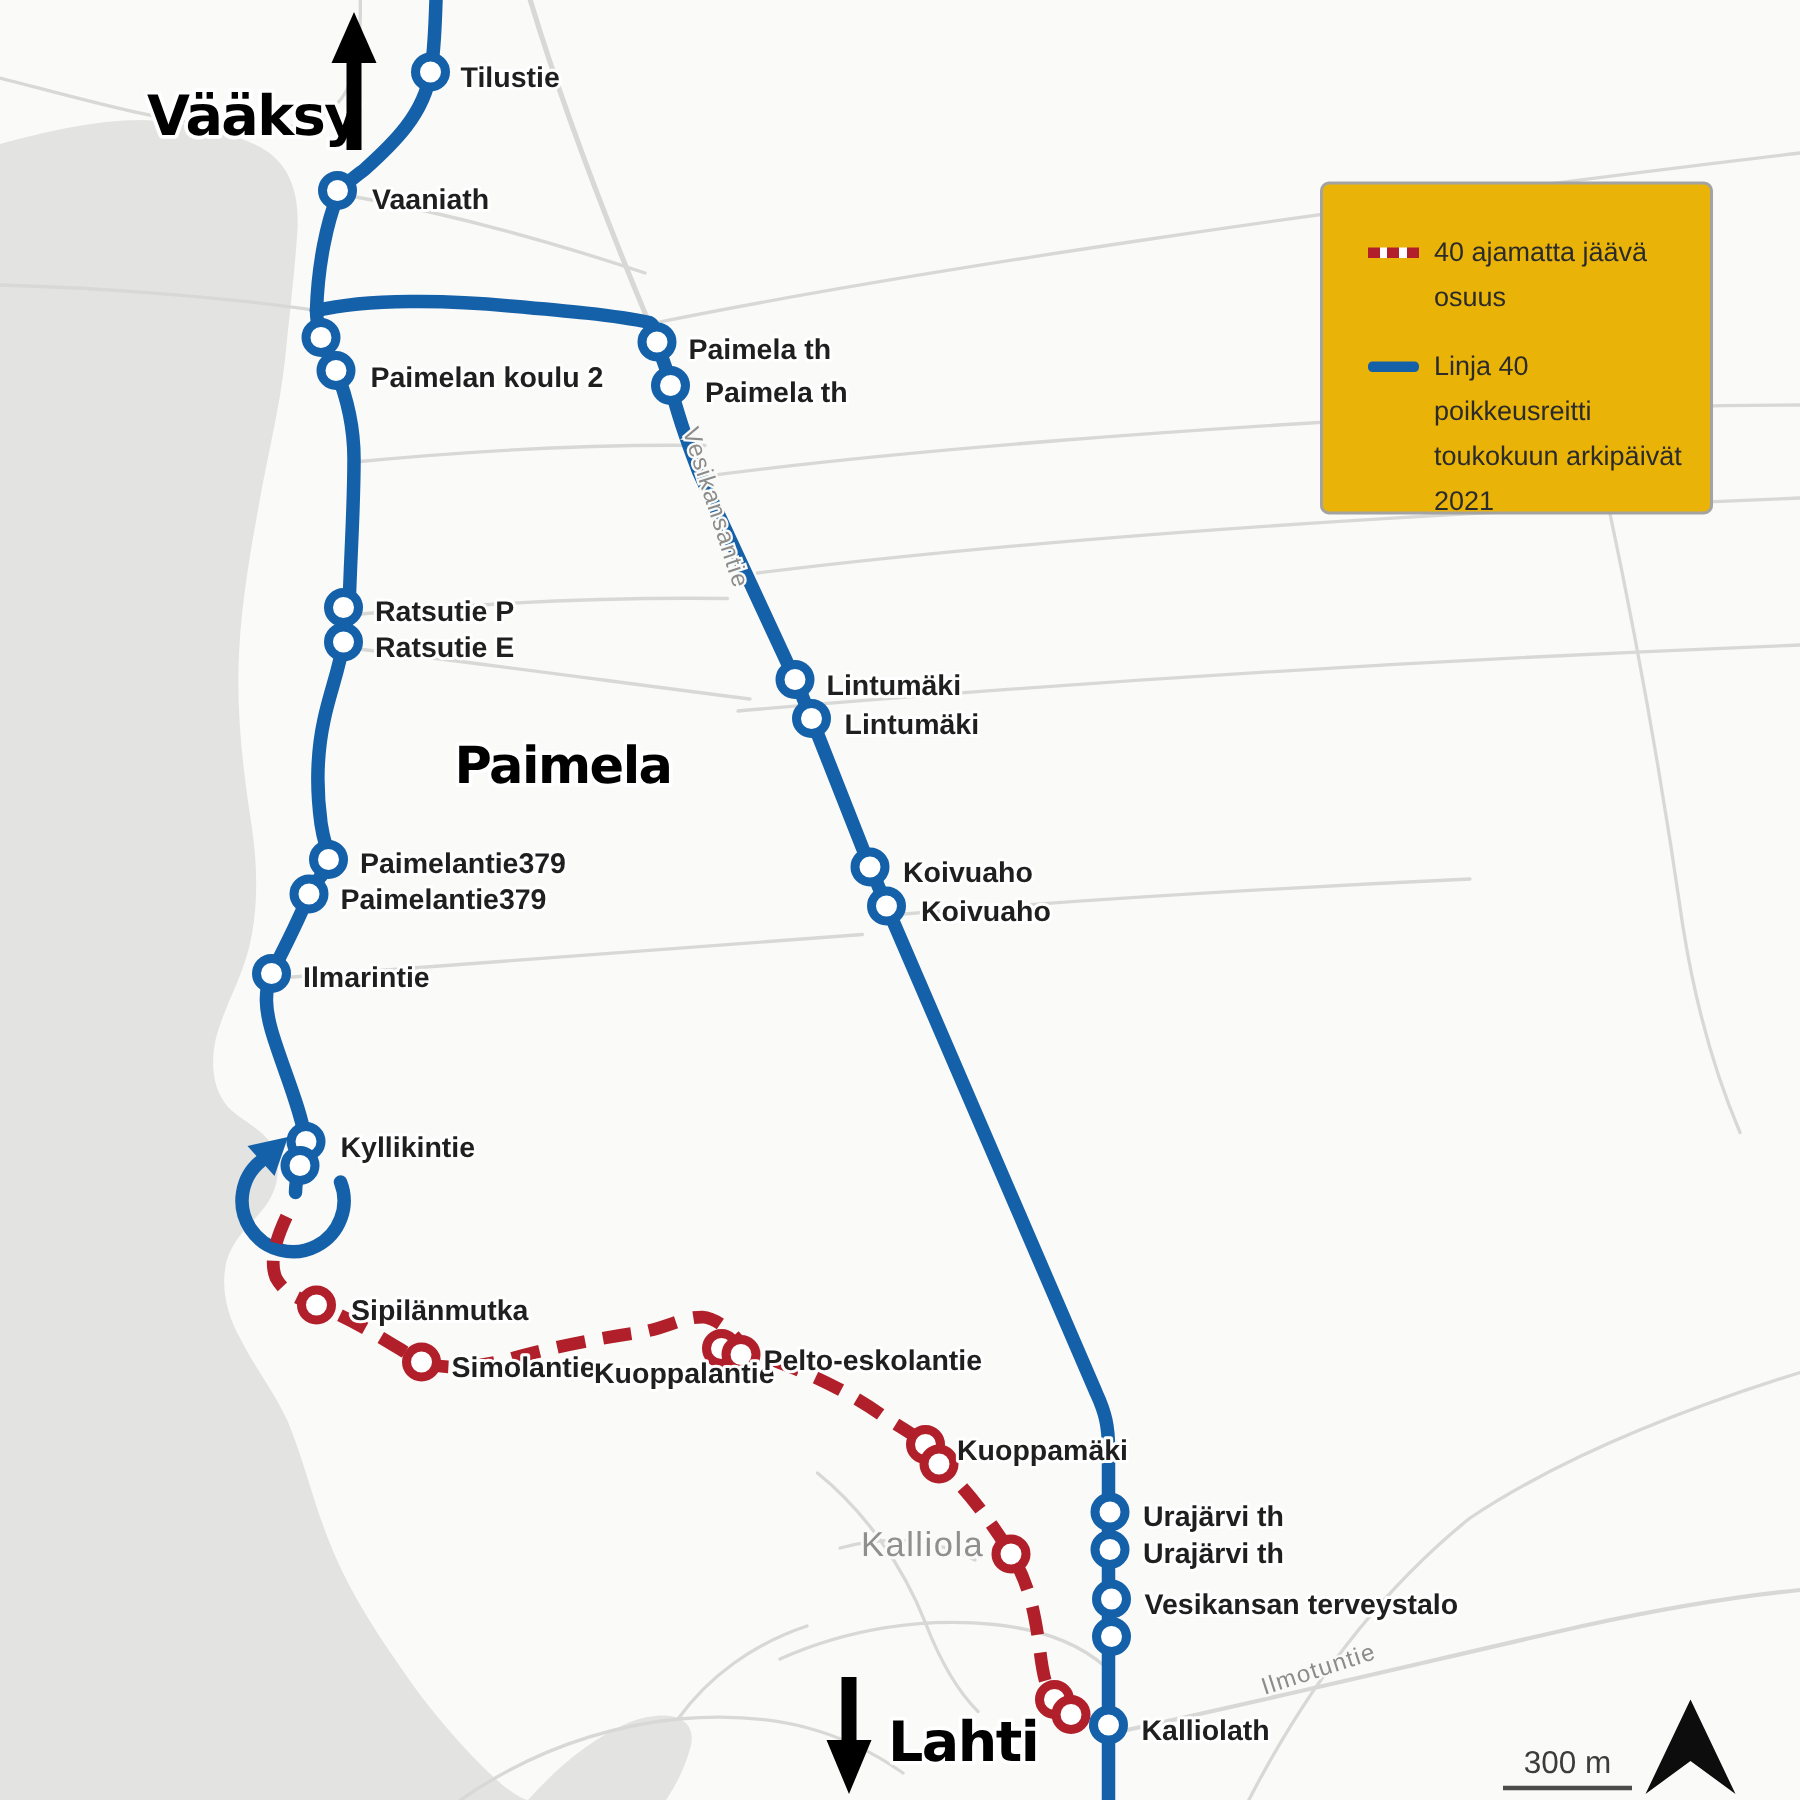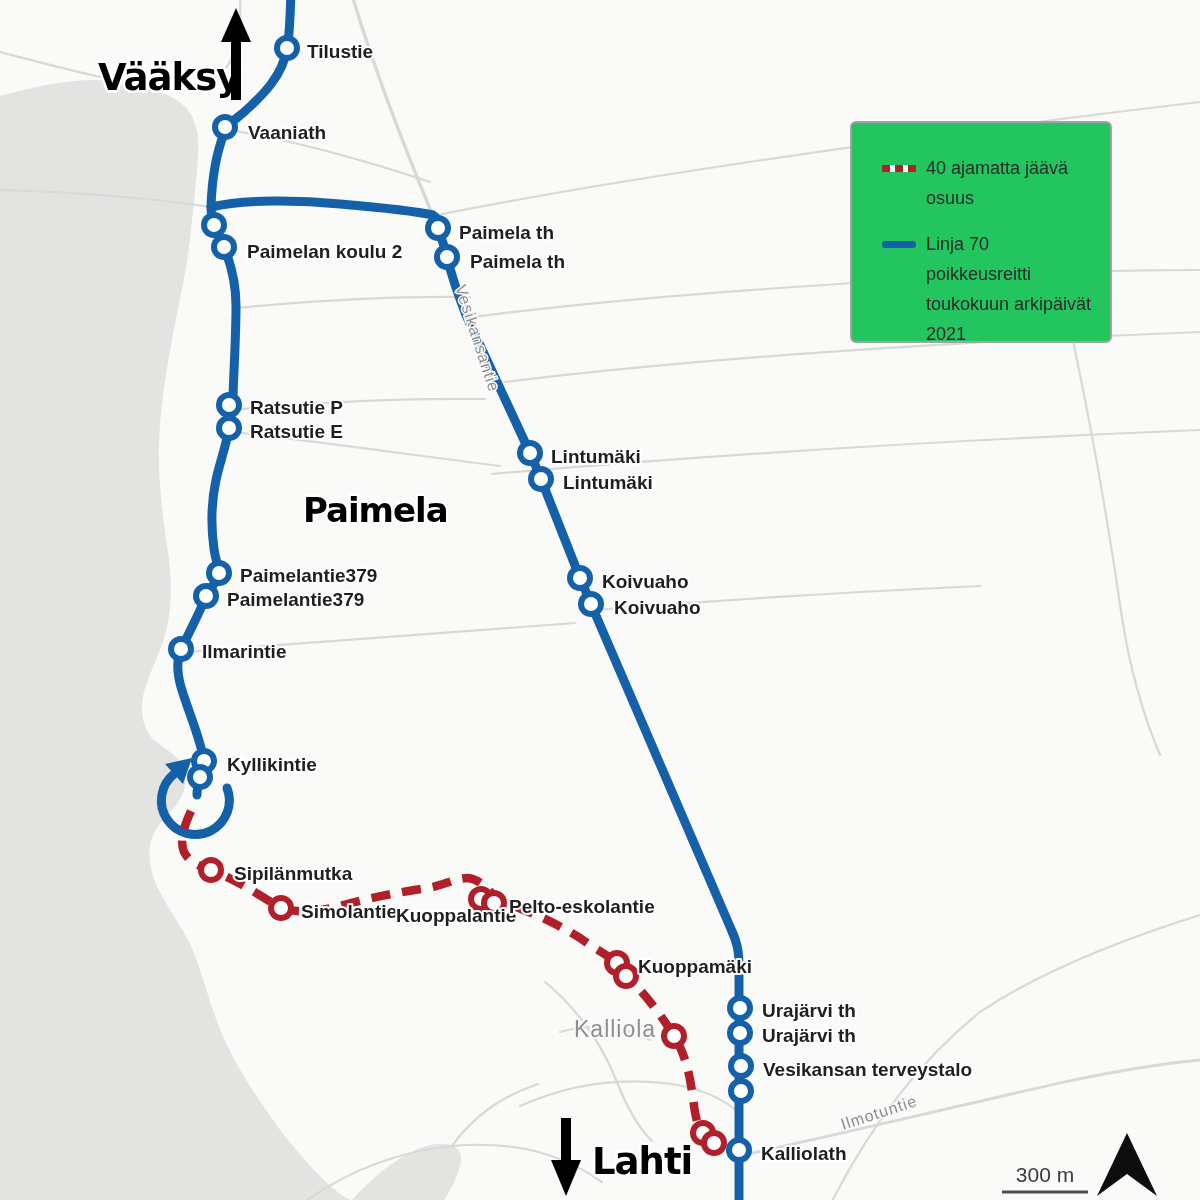--- a/index.html
+++ b/index.html
@@ -32,22 +32,22 @@
   .place-label.mid{font-size:34px;}
   .minor-place{font:400 23px "Liberation Sans",sans-serif;fill:var(--label-gray);letter-spacing:1px;
                stroke:#fafaf8;stroke-width:4px;paint-order:stroke;}
   .road-label{font:400 16px "Liberation Sans",sans-serif;fill:#8c8c8c;letter-spacing:1px;
               stroke:#fafaf8;stroke-width:3px;paint-order:stroke;}
   .nav-arrow{stroke:#000;stroke-width:10;stroke-linecap:butt;}
   .nav-arrow-head{fill:#000;}
   .scale-text{font:400 21px "Liberation Sans",sans-serif;fill:#3c3c3c;text-anchor:middle;}
   .scale-line{stroke:#4c4c4c;stroke-width:3;}
   .north-arrow{fill:#0d0d0d;}
-  .legend{position:absolute;left:850px;top:121px;width:262px;height:222px;box-sizing:border-box;
-          background:#22c55e;border:2px solid #a3a3a3;border-radius:6px;padding:30px 14px 0 30px;
+  .legend{position:absolute;left:880px;top:121px;width:262px;height:222px;box-sizing:border-box;
+          background:#eab308;border:2px solid #a3a3a3;border-radius:6px;padding:30px 14px 0 30px;
           color:#2b2b2b;font-size:18px;line-height:30px;}
   .legend-item{display:grid;grid-template-columns:44px 1fr;margin-bottom:16px;}
   .swatch{width:34px;height:7px;margin-top:12px;border-radius:3px;}
   .swatch.dashed-red{background:repeating-linear-gradient(90deg,var(--route-red) 0 8px,#ffffff 8px 13px);border-radius:0;}
   .swatch.solid-blue{background:var(--route-blue);}
 </style>
 </head>
 <body>
 
 <div class="stage">
@@ -203,19 +203,19 @@
     <div class="legend-item">
       <span class="swatch dashed-red"></span>
       <div>
         <div>40 ajamatta jäävä</div>
         <div>osuus</div>
       </div>
     </div>
     <div class="legend-item">
       <span class="swatch solid-blue"></span>
       <div>
-        <div>Linja 70 poikkeusreitti</div>
+        <div>Linja 40 poikkeusreitti</div>
         <div>toukokuun arkipäivät</div>
         <div>2021</div>
       </div>
     </div>
   </div>
 </div>
 
 </body></html>

